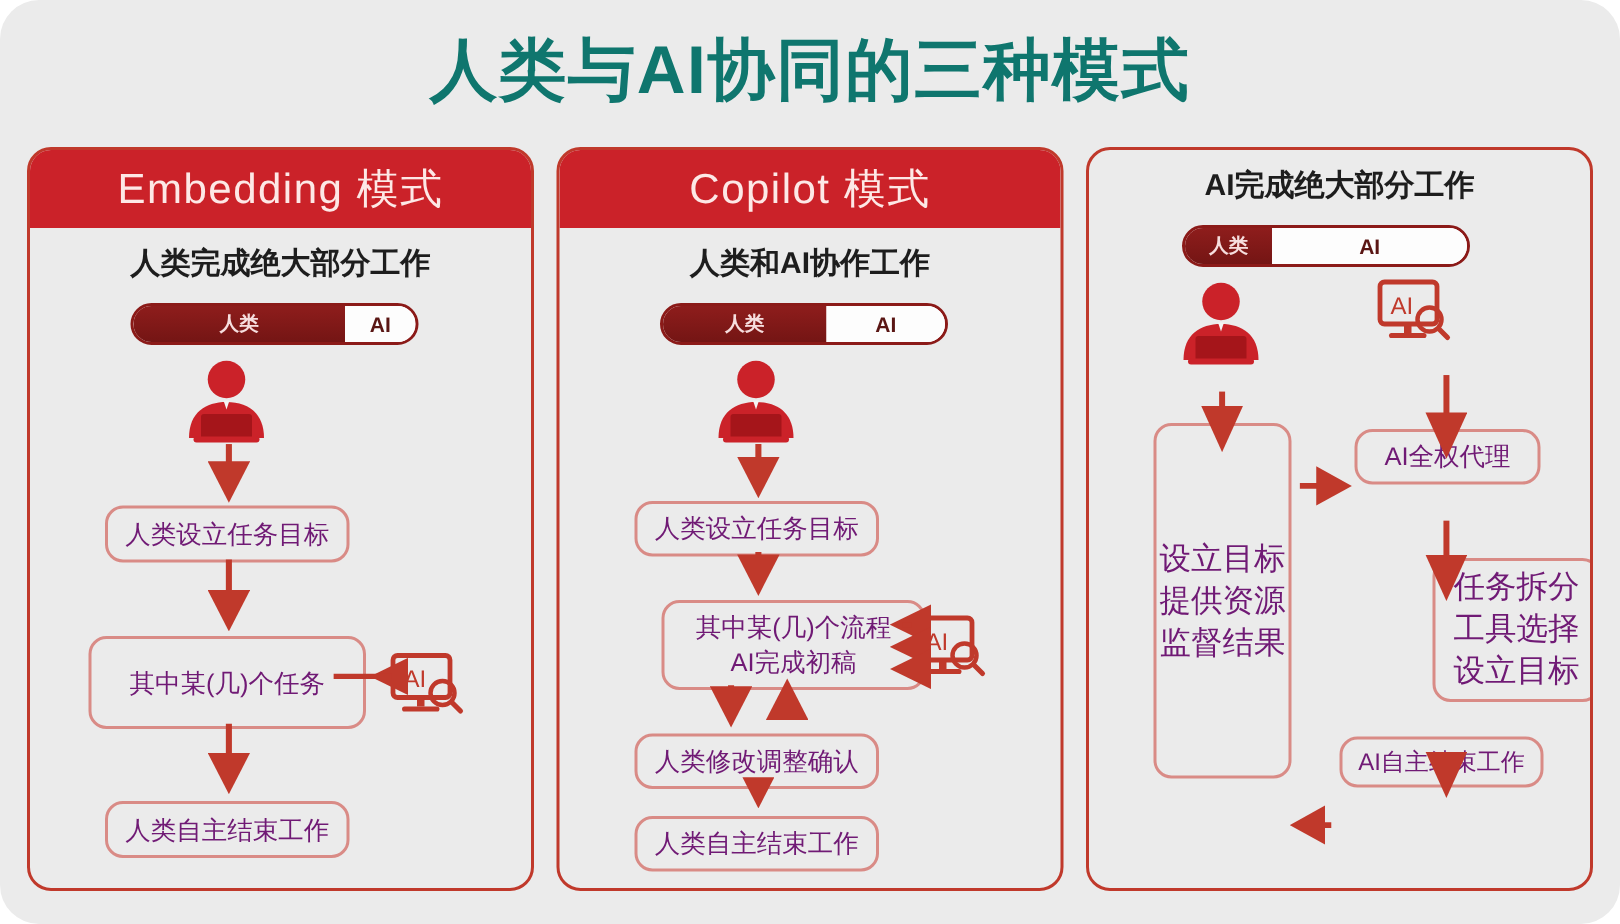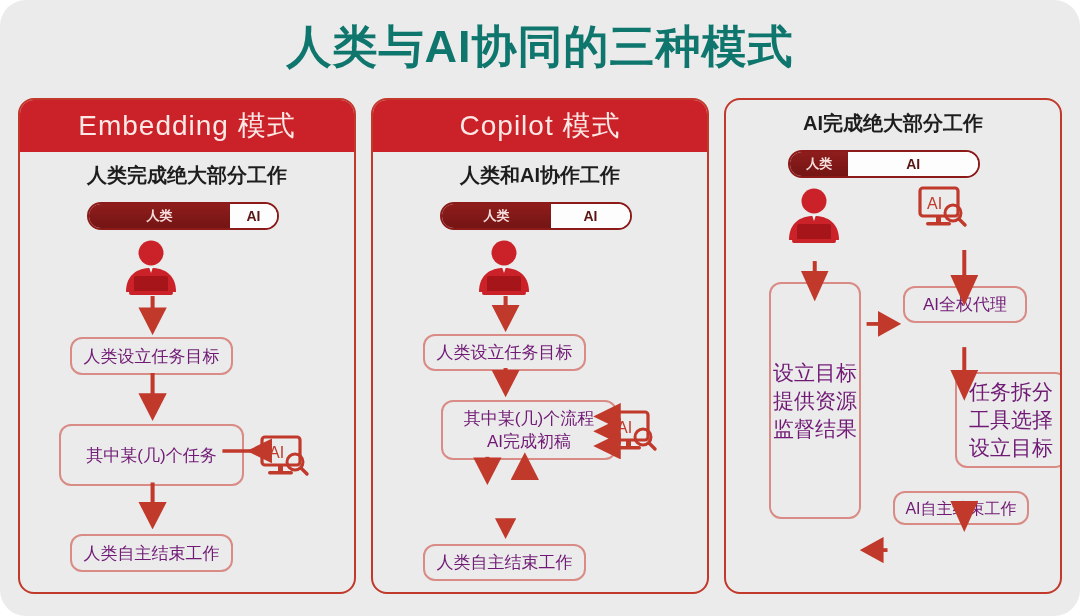--- a/index.html
+++ b/index.html
@@ -234,20 +234,23 @@
 
         <div class="node" style="left:50px; top:182px; width:163px; height:37px;">
           <span>人类设立任务目标</span>
         </div>
 
         <div class="node" style="left:44px; top:248px; width:176px; height:60px;margin-left:24px;">
           <span>其中某(几)个流程</span>
           <span>AI完成初稿</span>
         </div>
 
+        <div class="node" style="left:50px; top:337px; width:163px; height:37px;">
+          <span>人类修改调整确认</span>
+        </div>
 
         <div class="node" style="left:50px; top:392px; width:163px; height:37px;">
           <span>人类自主结束工作</span>
         </div>
 
         <svg class="ai-icon" style="left:235px; top:258px;" width="52" height="46" viewBox="0 0 52 46">
           <rect x="2" y="2" width="38" height="28" rx="3" fill="none" stroke="#c0392b" stroke-width="3.2"></rect>
           <text x="9" y="23" font-family="Liberation Sans, sans-serif" font-size="16" font-weight="400" fill="#c0392b">AI</text>
           <rect x="18" y="30" width="5" height="6" fill="#c0392b"></rect>
           <rect x="8" y="36" width="25" height="3.4" rx="1.7" fill="#c0392b"></rect>

